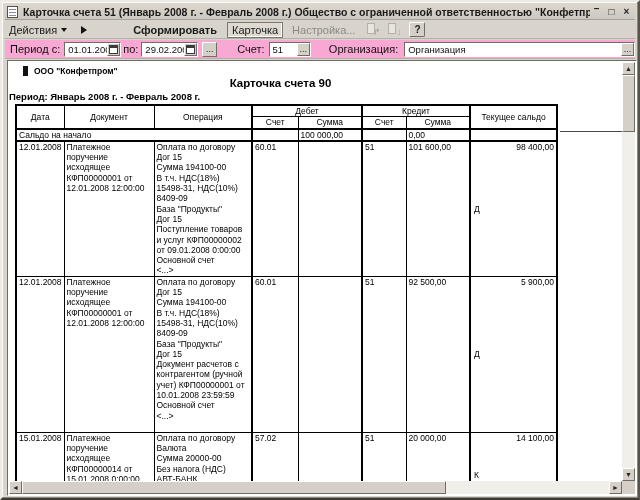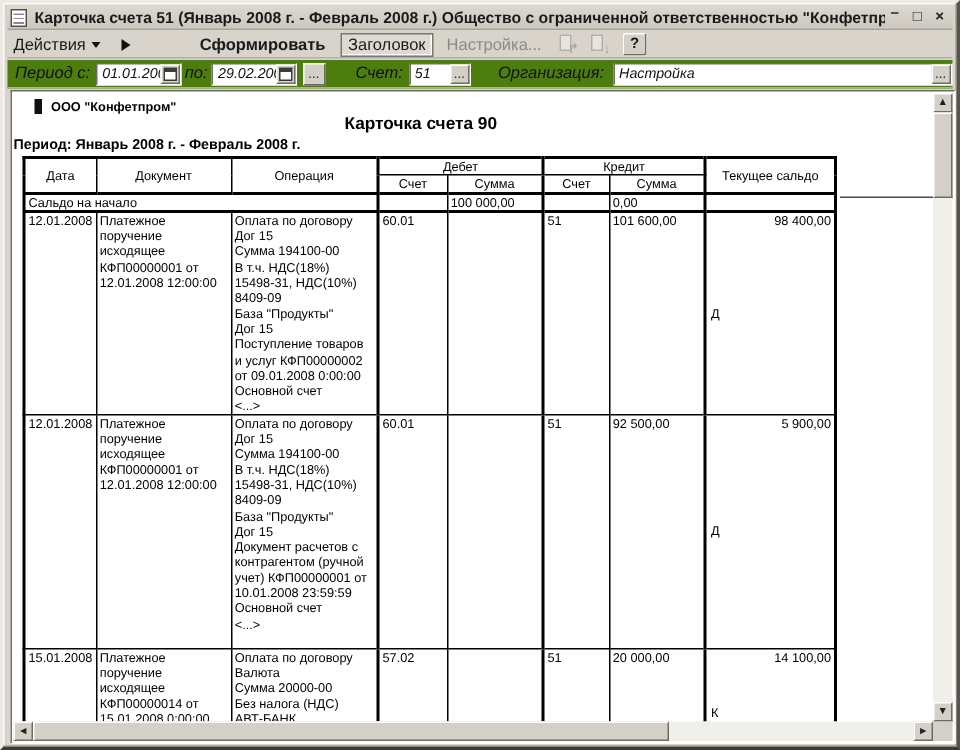--- a/index.html
+++ b/index.html
@@ -41,22 +41,22 @@
   .mini-icon{ width:15px; height:15px; margin-left:6px; position:relative; }
   .mini-icon .sheet{ position:absolute; left:2px; top:1px; width:8px; height:11px;
     border:1px solid #b3b0a8; background:#e8e5de; }
   .mini-icon .arr{ position:absolute; right:0; bottom:0; font-size:9px; color:#a5a29a; line-height:1; }
   .help-btn{ width:16px; height:15px; margin-left:8px; border:1px solid; border-color:#fff #6f6c64 #6f6c64 #fff;
     background:#d4d0c8; border-radius:2px; font-size:10px; font-weight:bold;
     display:flex; align-items:center; justify-content:center; }
 
   
   .filterbar{ position:absolute; left:3px; right:3px; top:38px; height:19px;
-    display:flex; align-items:center; font-size:11px; color:#111; background:#4d7c0f;
-    border-bottom:1px solid #b4b0a8;font-style:italic; }
+    display:flex; align-items:center; font-size:11px; color:#111; background:#f9a8d4;
+    border-bottom:1px solid #b4b0a8; }
   .flabel{ white-space:nowrap; }
   .field{ height:15px; background:#fff; border:1px solid; border-color:#6f6c64 #fff #fff #6f6c64;
     display:flex; align-items:center; font-size:9.5px; }
   .field .val{ padding:0 2px 0 3px; flex:1; white-space:nowrap; overflow:hidden; }
   .sq-btn{ flex:none; width:13px; height:13px; background:#d4d0c8;
     border:1px solid; border-color:#fff #6f6c64 #6f6c64 #fff;
     display:flex; align-items:center; justify-content:center; }
   .cal-glyph{ width:9px; height:9px; background:#fff; border:1px solid #3a3a3a; border-top:3px solid #3a3a3a; }
   .dots{ font-size:9px; line-height:5px; letter-spacing:0; color:#222; }
   .lone-btn{ width:16px; height:15px; background:#d4d0c8; border:1px solid;
@@ -131,21 +131,21 @@
   <div class="toolbar">
     <div class="tb-btn">
       <span>Действия</span>
       <span class="dd-arrow"></span>
     </div>
     <div class="tb-btn" style="margin-left:6px;">
       <span class="play"></span>
       <span class="bold">Сформировать</span>
     </div>
     <div class="tb-btn framed">
-      <span>Заголовок</span>
+      <span>Карточка</span>
     </div>
     <div class="tb-btn dim" style="margin-left:5px;">
       <span>Настройка...</span>
     </div>
     <div class="mini-icon">
       <span class="sheet"></span>
         <span class="arr">↱</span>
     </div>
     <div class="mini-icon">
       <span class="sheet"></span>
@@ -176,21 +176,21 @@
     </div>
     <span class="flabel" style="margin-left:20px;">Счет:</span>
     <div class="field" style="width:46px; margin-left:4px;">
       <span class="val">51</span>
       <span class="sq-btn">
           <span class="dots">...</span>
         </span>
     </div>
     <span class="flabel" style="margin-left:18px;">Организация:</span>
     <div class="field" style="width:252px; margin-left:6px;">
-      <span class="val">Настройка</span>
+      <span class="val">Организация</span>
       <span class="sq-btn">
           <span class="dots">...</span>
         </span>
     </div>
   </div>
 
   <div class="report">
     <div class="canvas">
       <div class="section-marker"></div>
       <div class="company">ООО "Конфетпром"</div>

